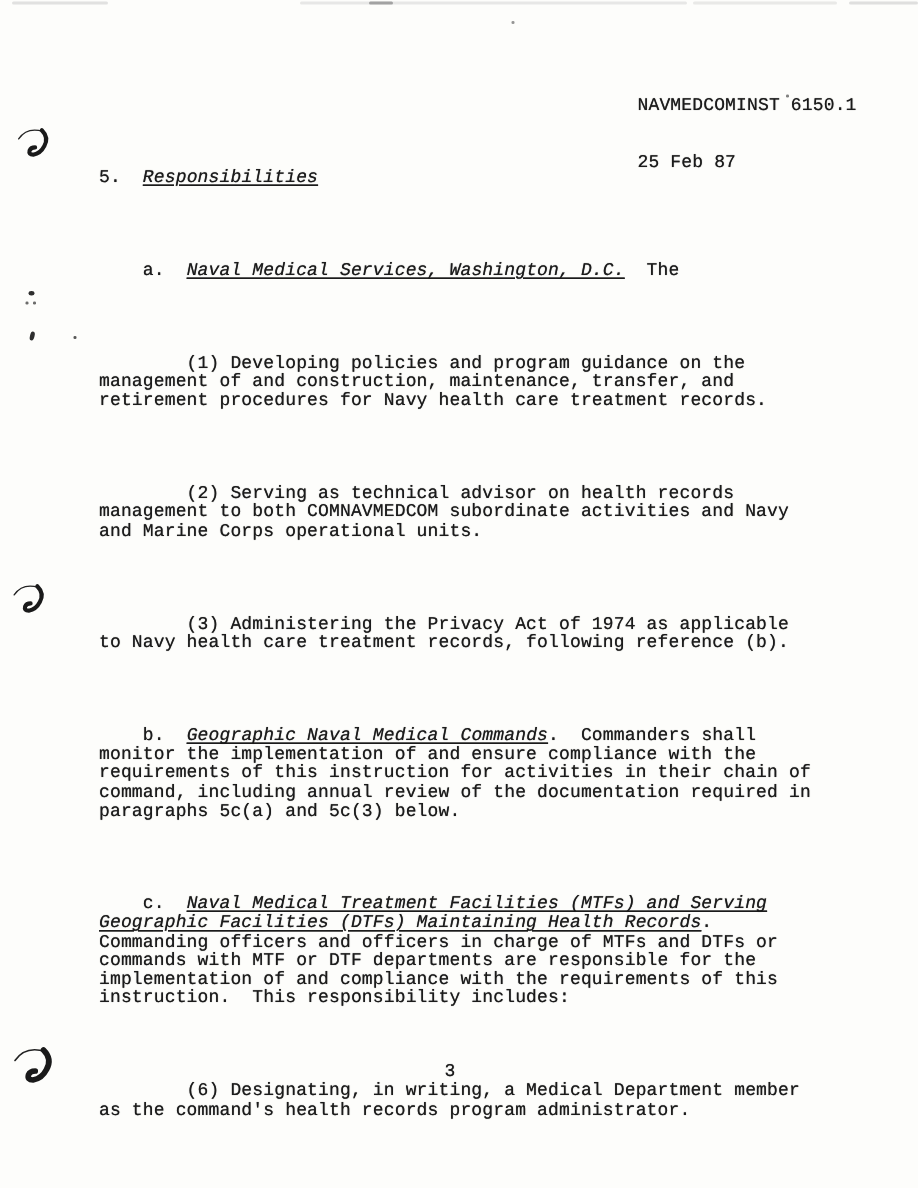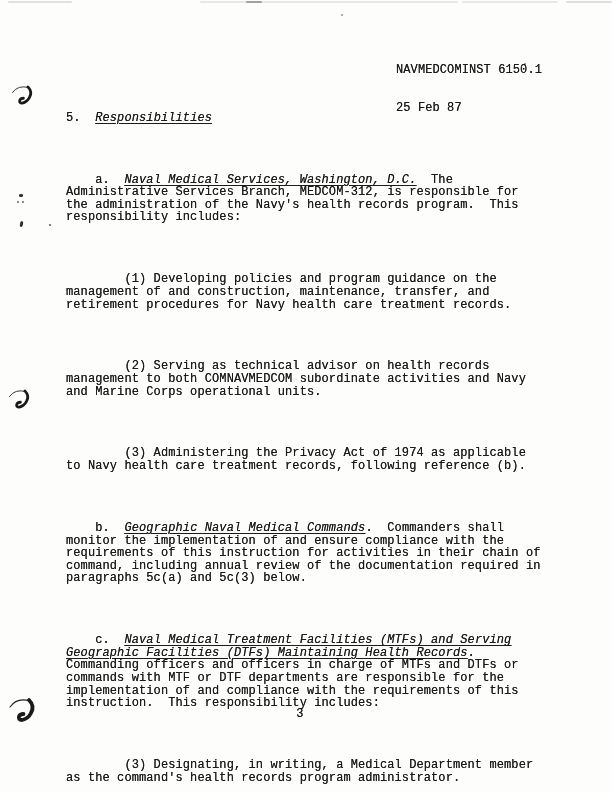--- a/index.html
+++ b/index.html
@@ -18,21 +18,21 @@
     background:var(--paper);
     color:var(--ink);
     font-size:12px;
     line-height:12.6px;
     letter-spacing:0.1px;
     overflow:hidden;
     text-shadow:0 0 0.5px rgba(25,25,25,0.85);
   }
   .doc-header{
     position:absolute;
-    left:396px;top:39px;
+    left:425px;top:39px;
     white-space:pre;
   }
   .main-text{
     position:absolute;
     left:66px;top:74px;
     width:500px;
     white-space:pre;
   }
   .main-text p{margin:0 0 11.5px 0;}
   .u{
@@ -94,23 +94,21 @@
   <div class="doc-header">
     <div>NAVMEDCOMINST 6150.1</div>
     <div>25 Feb 87</div>
   </div>
 
   <div class="main-text">
 
     <p><span>5.  </span><span class="u">Responsibilities</span></p>
 
     <p><span>    a.  </span><span class="u">Naval Medical Services, Washington, D.C.</span><span>  The
-</span><span>Administrative Services Branch, MEDCOM-312, is responsible for
-the administration of the Navy's health records program.  This
-responsibility includes:</span></p>
+</span></p>
 
     <p><span>        (1) Developing policies and program guidance on the
 management of and construction, maintenance, transfer, and
 retirement procedures for Navy health care treatment records.</span></p>
 
     <p><span>        (2) Serving as technical advisor on health records
 management to both COMNAVMEDCOM subordinate activities and Navy
 and Marine Corps operational units.</span></p>
 
     <p><span>        (3) Administering the Privacy Act of 1974 as applicable
@@ -122,21 +120,21 @@
 command, including annual review of the documentation required in
 paragraphs 5c(a) and 5c(3) below.</span></p>
 
     <p><span>    c.  </span><span class="u">Naval Medical Treatment Facilities (MTFs) and Serving
 </span><span class="u">Geographic Facilities (DTFs) Maintaining Health Records</span><span>.
 </span><span>Commanding officers and officers in charge of MTFs and DTFs or
 commands with MTF or DTF departments are responsible for the
 implementation of and compliance with the requirements of this
 instruction.  This responsibility includes:</span></p>
 
-    <p><span>        (3) Designating, in writing, a Medical Department member
+    <p><span>        (6) Designating, in writing, a Medical Department member
 as the command's health records program administrator.</span></p>
 
     
 
     
 
     
 
   </div>
 

